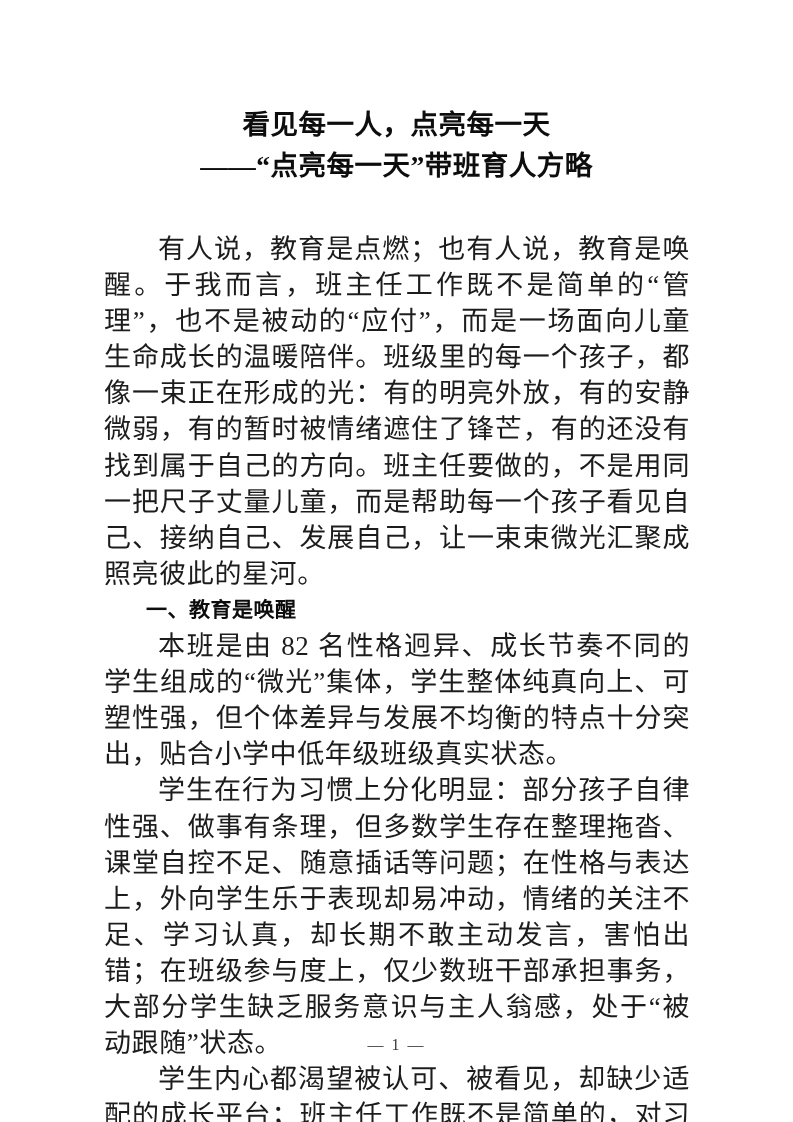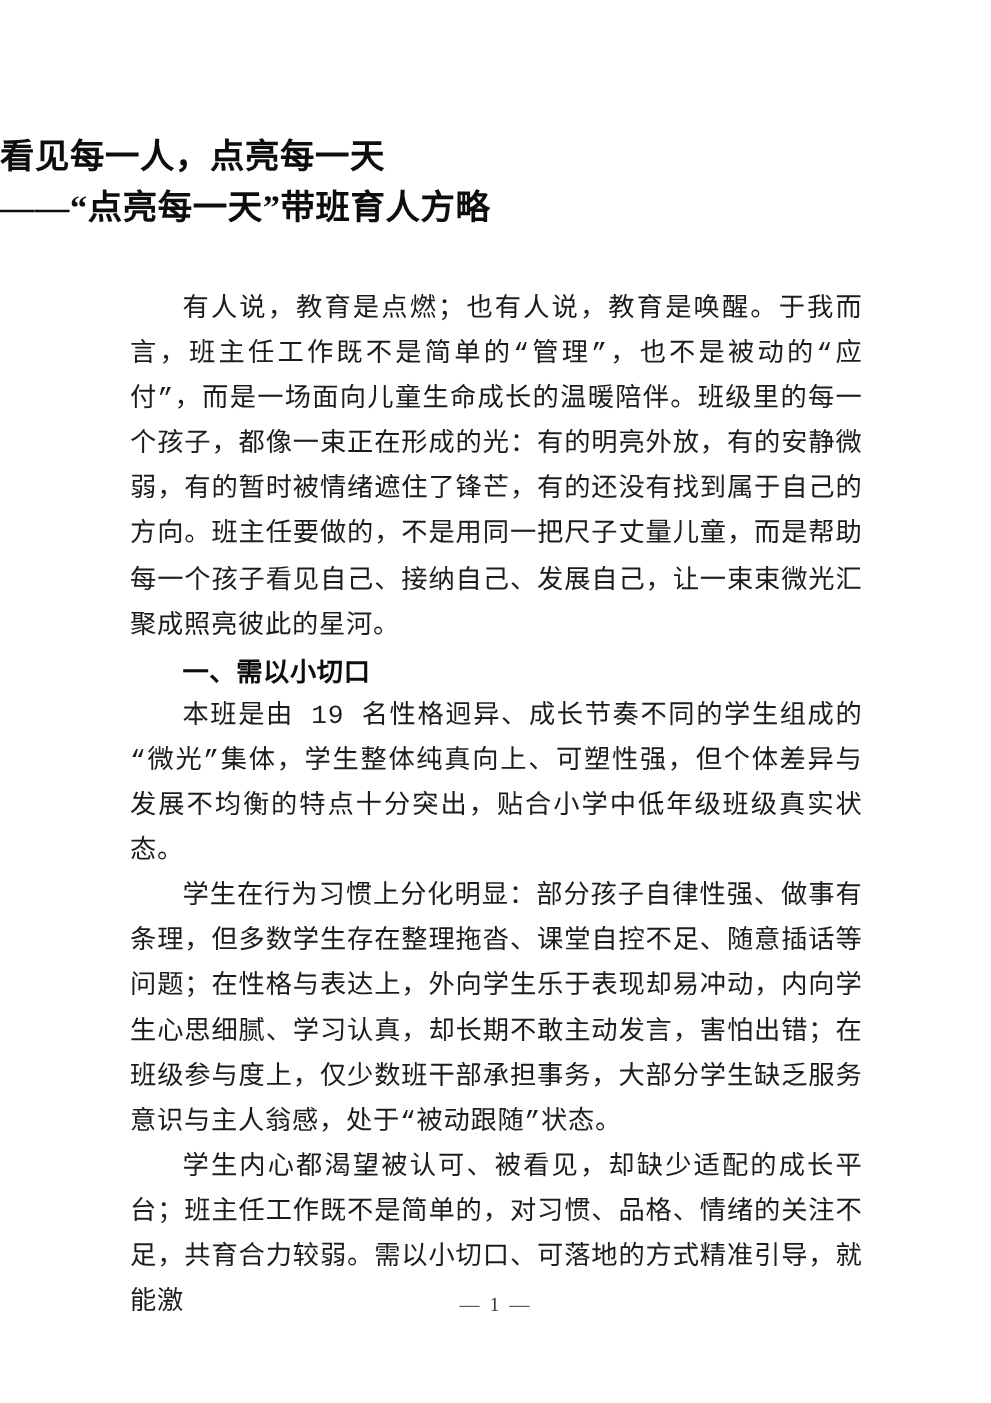--- a/index.html
+++ b/index.html
@@ -20,20 +20,21 @@
     font-family: "Liberation Serif", "DejaVu Serif", serif;
     color: #1a1a1a;
   }
 
   
   .doc-title {
     position: absolute;
     left: 0;
     right: 0;
     top: 104px;
+    text-align: center;
   }
 
   .doc-title .title-line {
     display: block;
     font-family: "Liberation Serif", "DejaVu Serif", serif;
     font-weight: 700;
     font-size: 27.5px;
     line-height: 41px;
     letter-spacing: 0.5px;
     color: #0d0d0d;
@@ -42,22 +43,22 @@
 
   
   .body-col {
     position: absolute;
     left: 104px;
     top: 231px;
     width: 586px;
   }
 
   .para {
-    font-family: Liberation Mono, monospace;
-    font-size: 21px;
+    font-family: Liberation Serif, serif;
+    font-size: 27px;
     line-height: 36.1px;
     text-align: justify;
     text-justify: inter-ideograph;
     text-indent: 2em;
     margin: 0;
     color: #1c1c1c;
     letter-spacing: 0.6px;
     word-break: break-all;
   }
 
@@ -92,25 +93,25 @@
 
   <div class="doc-title">
     <span class="title-line">看见每一人，点亮每一天</span>
     <span class="title-line">——“点亮每一天”带班育人方略</span>
   </div>
 
   <div class="body-col">
 
     <p class="para">有人说，教育是点燃；也有人说，教育是唤醒。于我而言，班主任工作既不是简单的“管理”，也不是被动的“应付”，而是一场面向儿童生命成长的温暖陪伴。班级里的每一个孩子，都像一束正在形成的光：有的明亮外放，有的安静微弱，有的暂时被情绪遮住了锋芒，有的还没有找到属于自己的方向。班主任要做的，不是用同一把尺子丈量儿童，而是帮助每一个孩子看见自己、接纳自己、发展自己，让一束束微光汇聚成照亮彼此的星河。</p>
 
-    <p class="heading">一、需以小切口</p>
+    <p class="heading">一、教育是唤醒</p>
 
-    <p class="para">本班是由 19 名性格迥异、成长节奏不同的学生组成的“微光”集体，学生整体纯真向上、可塑性强，但个体差异与发展不均衡的特点十分突出，贴合小学中低年级班级真实状态。</p>
+    <p class="para">本班是由 82 名性格迥异、成长节奏不同的学生组成的“微光”集体，学生整体纯真向上、可塑性强，但个体差异与发展不均衡的特点十分突出，贴合小学中低年级班级真实状态。</p>
 
-    <p class="para">学生在行为习惯上分化明显：部分孩子自律性强、做事有条理，但多数学生存在整理拖沓、课堂自控不足、随意插话等问题；在性格与表达上，外向学生乐于表现却易冲动，内向学生心思细腻、学习认真，却长期不敢主动发言，害怕出错；在班级参与度上，仅少数班干部承担事务，大部分学生缺乏服务意识与主人翁感，处于“被动跟随”状态。</p>
+    <p class="para">学生在行为习惯上分化明显：部分孩子自律性强、做事有条理，但多数学生存在整理拖沓、课堂自控不足、随意插话等问题；在性格与表达上，外向学生乐于表现却易冲动，情绪的关注不足、学习认真，却长期不敢主动发言，害怕出错；在班级参与度上，仅少数班干部承担事务，大部分学生缺乏服务意识与主人翁感，处于“被动跟随”状态。</p>
 
     <p class="para">学生内心都渴望被认可、被看见，却缺少适配的成长平台；班主任工作既不是简单的，对习惯、品格、情绪的关注不足，共育合力较弱。需以小切口、可落地的方式精准引导，就能激</p>
 
   </div>
 
   <div class="page-footer">— 1 —</div>
 
 </div>
 
 </body></html>

